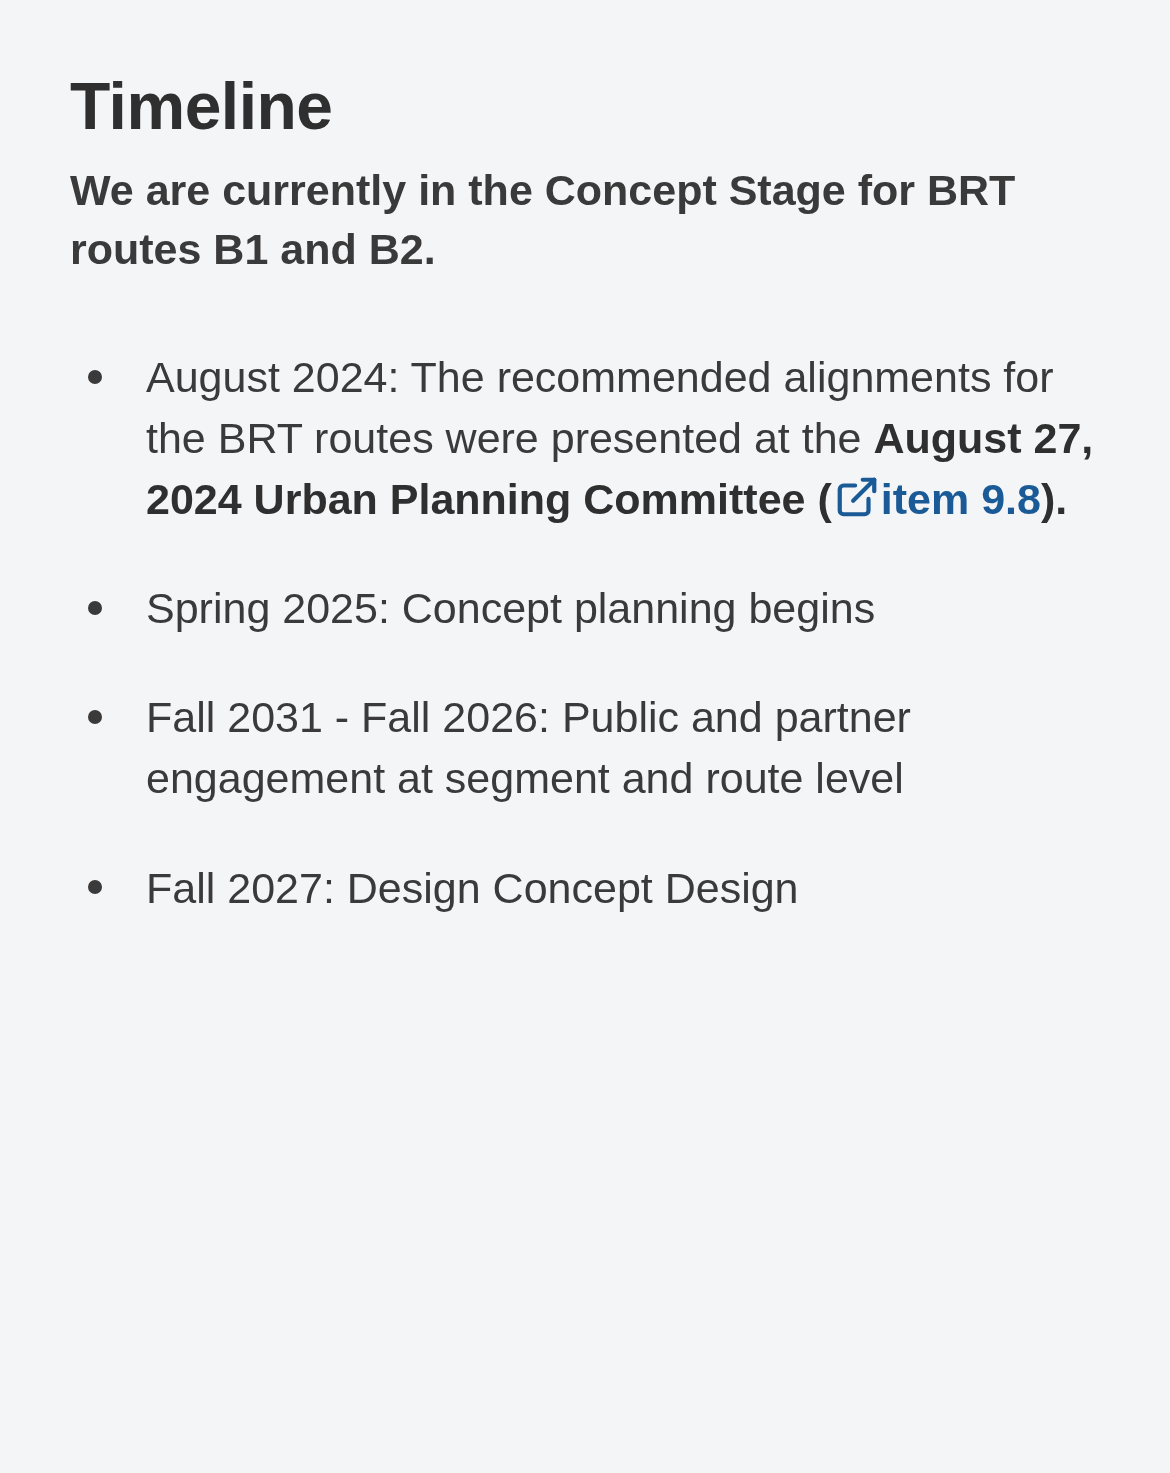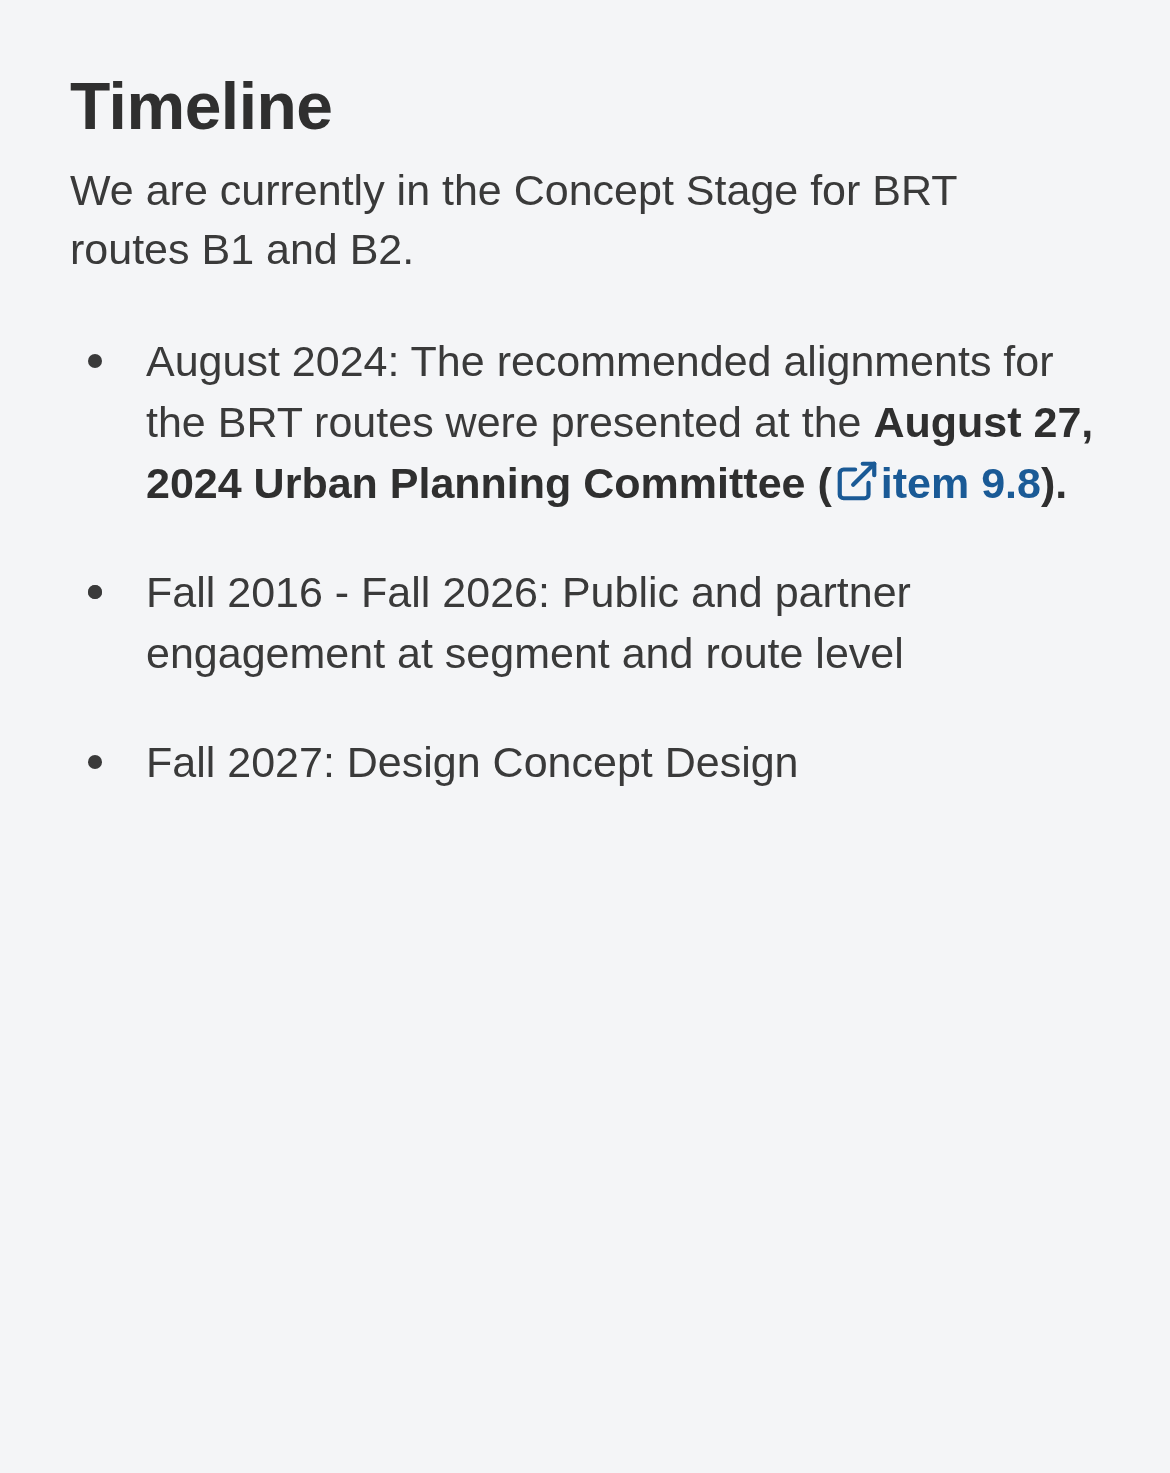--- a/index.html
+++ b/index.html
@@ -23,22 +23,23 @@
     font-weight: bold;
     line-height: 1.1;
     color: #2f2f2f;
     margin: 0 0 18px 0;
     letter-spacing: -0.5px;
   }
   .intro {
     font-size: 43px;
     line-height: 1.38;
     color: #3a3a3a;
-    margin: 0 0 52px 0;
+    margin: 0 0 68px 0;
     max-width: 1000px;
+    font-weight: bold;
   }
   ul.timeline-list {
     list-style: none;
     margin: 0;
     padding: 0;
   }
   ul.timeline-list > li {
     position: relative;
     padding-left: 76px;
     margin-bottom: 48px;
@@ -87,25 +88,25 @@
 
     <li>
       <span class="bullet"></span><span>August 2024: The recommended alignments for the BRT routes were presented at the </span><span class="bold">August 27, 2024 Urban Planning Committee</span><span class="bold"> (</span><a class="link"><span class="ext-icon"><svg width="46" height="46" viewBox="0 0 24 24" fill="none" stroke="#1a5a96" stroke-width="2.2" stroke-linecap="round" stroke-linejoin="round">
               <path d="M18 13v6a2 2 0 0 1-2 2H5a2 2 0 0 1-2-2V8a2 2 0 0 1 2-2h6"></path>
               <polyline points="15 3 21 3 21 9"></polyline>
               <line x1="10" y1="14" x2="21" y2="3"></line>
             </svg></span><span>item 9.8</span></a><span class="bold">).</span>
     </li>
 
     <li>
-      <span class="bullet"></span>
+      <span class="bullet"></span><span>Spring 2025: Concept planning begins</span>
     </li>
 
     <li>
-      <span class="bullet"></span><span>Fall 2016 - Fall 2026: Public and partner engagement at segment and route level</span>
+      <span class="bullet"></span><span>Fall 2031 - Fall 2026: Public and partner engagement at segment and route level</span>
     </li>
 
     <li>
       <span class="bullet"></span><span>Fall 2027: Design Concept Design</span>
     </li>
 
   </ul>
 </div>
 
 </body></html>

